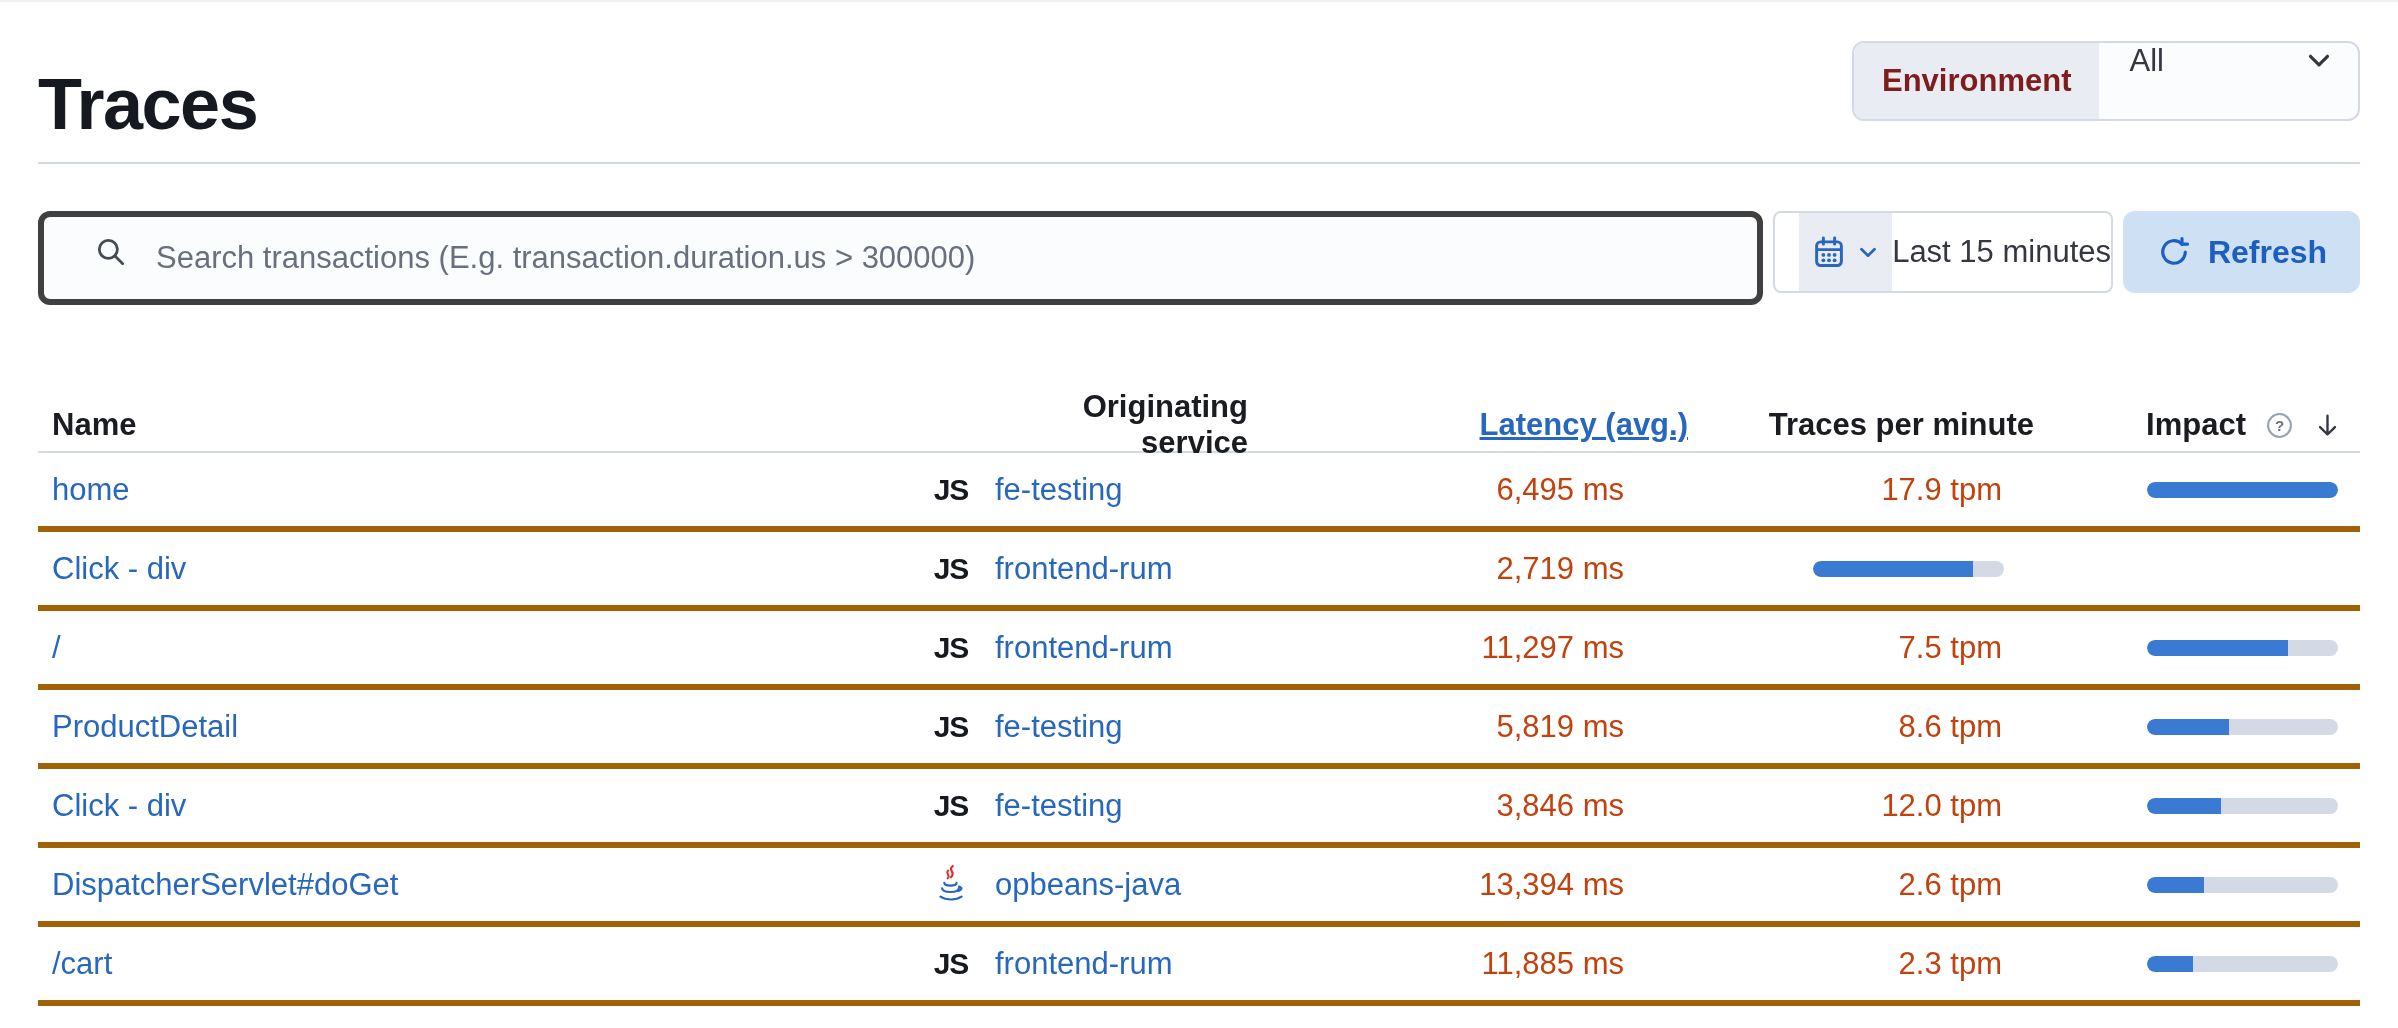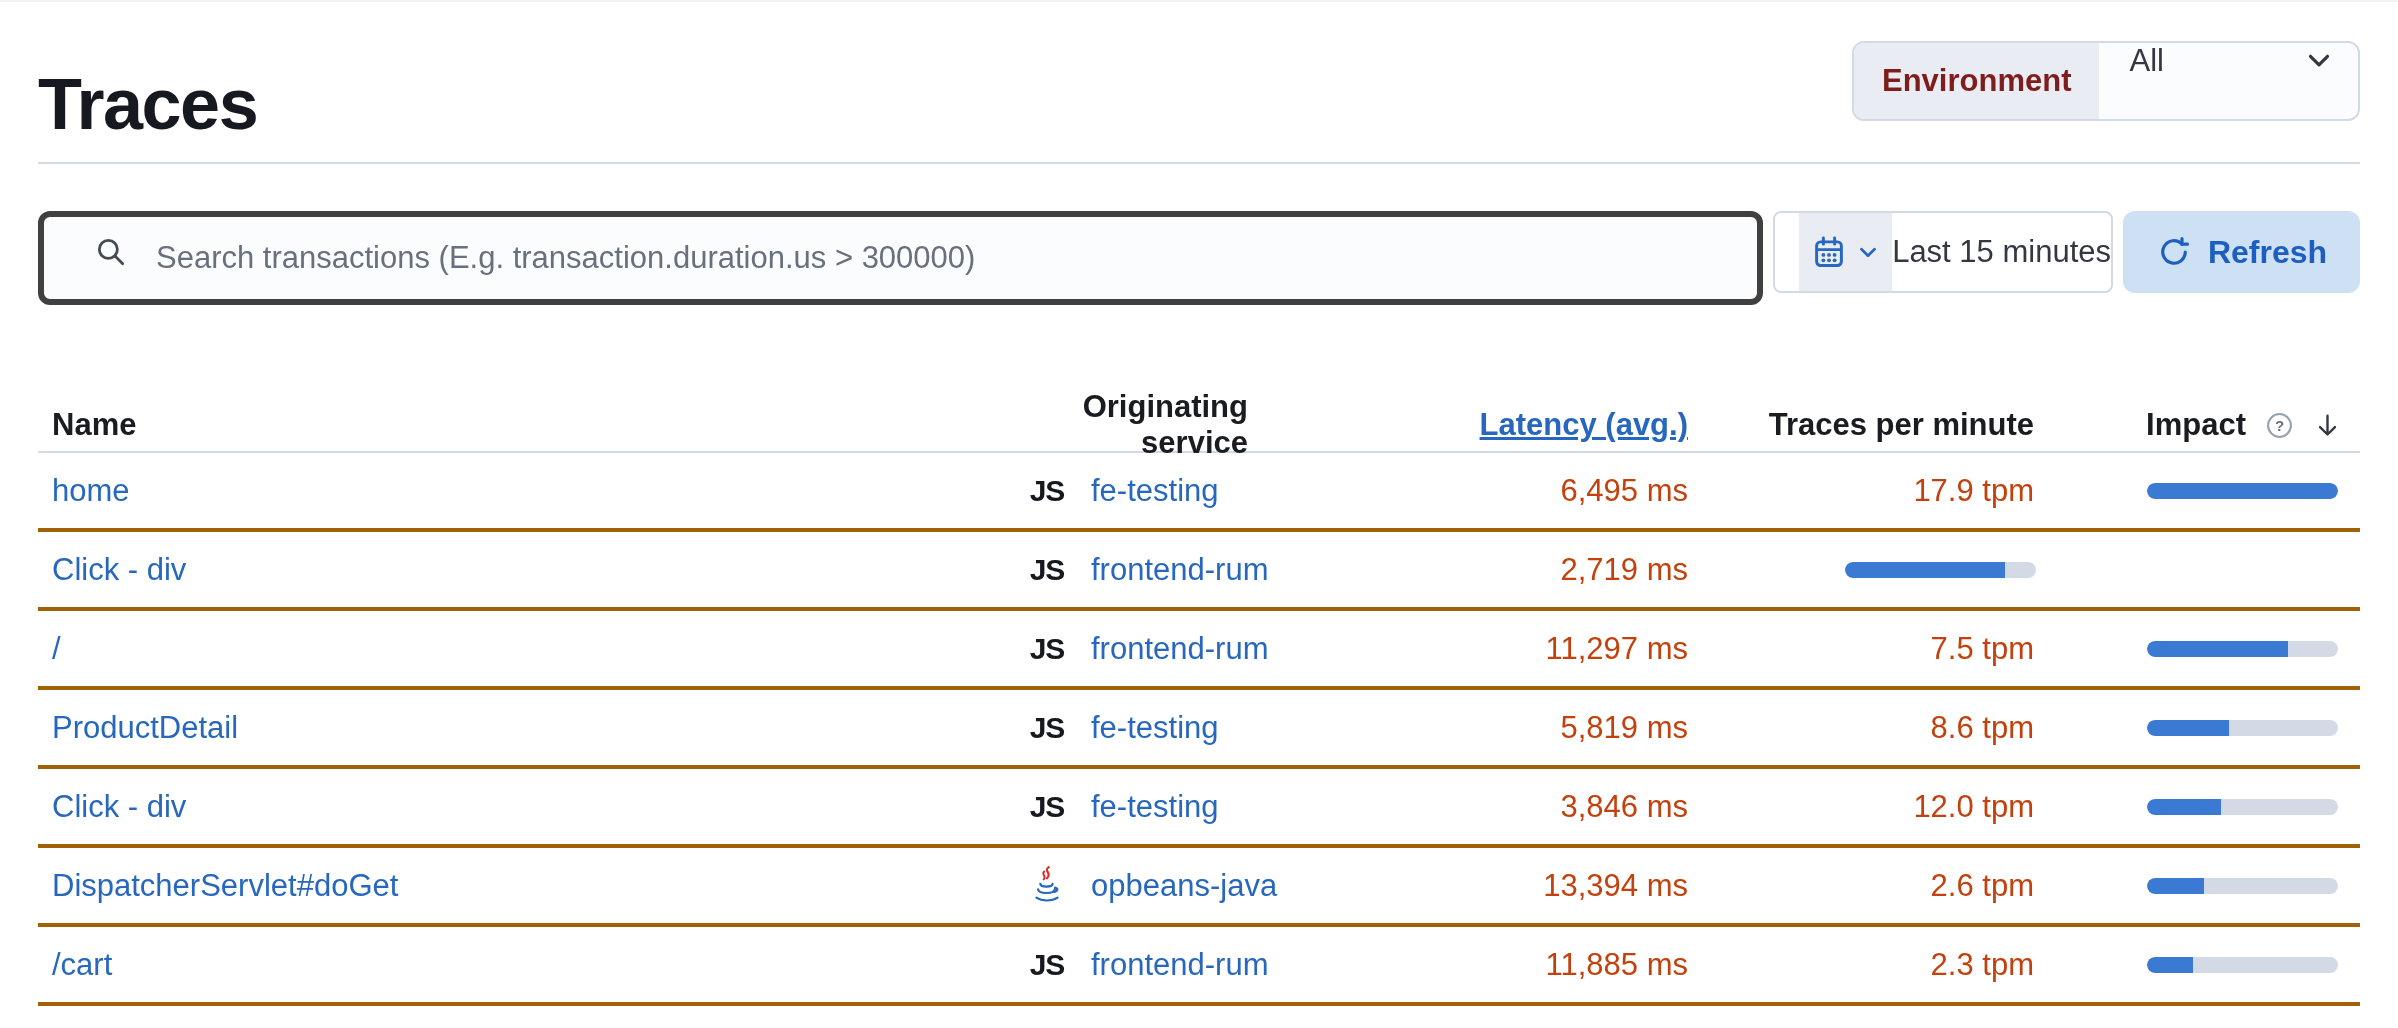--- a/index.html
+++ b/index.html
@@ -40,21 +40,21 @@
 
   .refresh-btn { width:237px; height:82px; border:none; border-radius:12px;
     background:var(--refresh-bg,#cde0f4); display:flex; align-items:center; justify-content:center;
     gap:16px; font-family:"Liberation Sans",sans-serif; font-size:32px; font-weight:600;
     color:var(--refresh-text,#1d5fc0); cursor:pointer; }
 
   
   .traces-table { margin-top:96px; }
   .tr { display:grid; grid-template-columns:1fr 280px 434px 346px 302px; align-items:center; }
   .thead { height:64px; border-bottom:2px solid #d3dae6; font-size:31px; font-weight:600; }
-  .row { height:79px; border-bottom:4px solid #a16207; font-size:31px; }
+  .row { height:79px; border-bottom:6px solid #a16207; font-size:31px;gap:32px; }
 
   .c-name { padding-left:14px; }
   .c-service { padding-left:27px; display:flex; align-items:center; gap:22px; }
   .thead .c-service { display:block; text-align:right; padding:0 30px 0 0; }
   .c-latency, .c-tpm { text-align:right; padding-right:24px; color:#c2410c; }
   .thead .c-latency, .thead .c-tpm { color:inherit; }
   .c-impact { display:flex; justify-content:flex-end; padding-right:22px; }
   .thead .c-impact { padding-right:18px; align-items:center; gap:20px; }
 
   a.lnk { color:var(--link,#2767be); text-decoration:none; cursor:pointer; }

